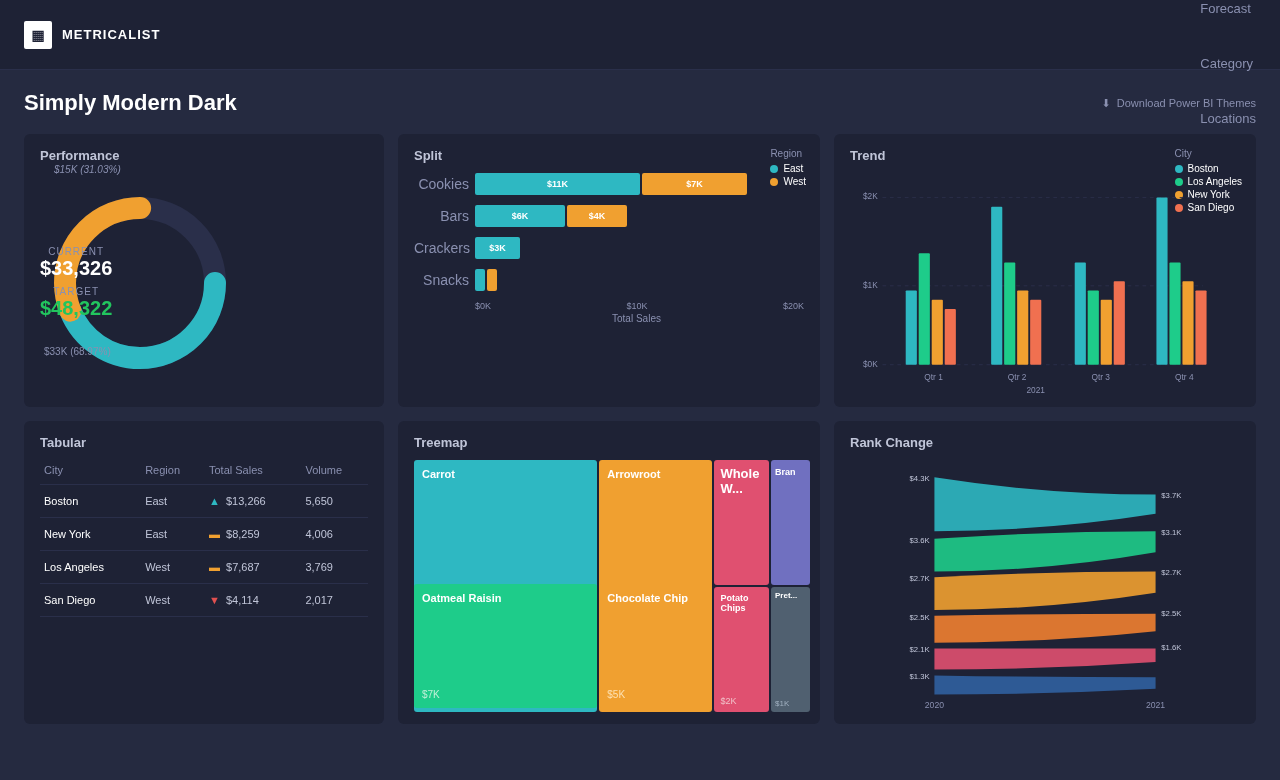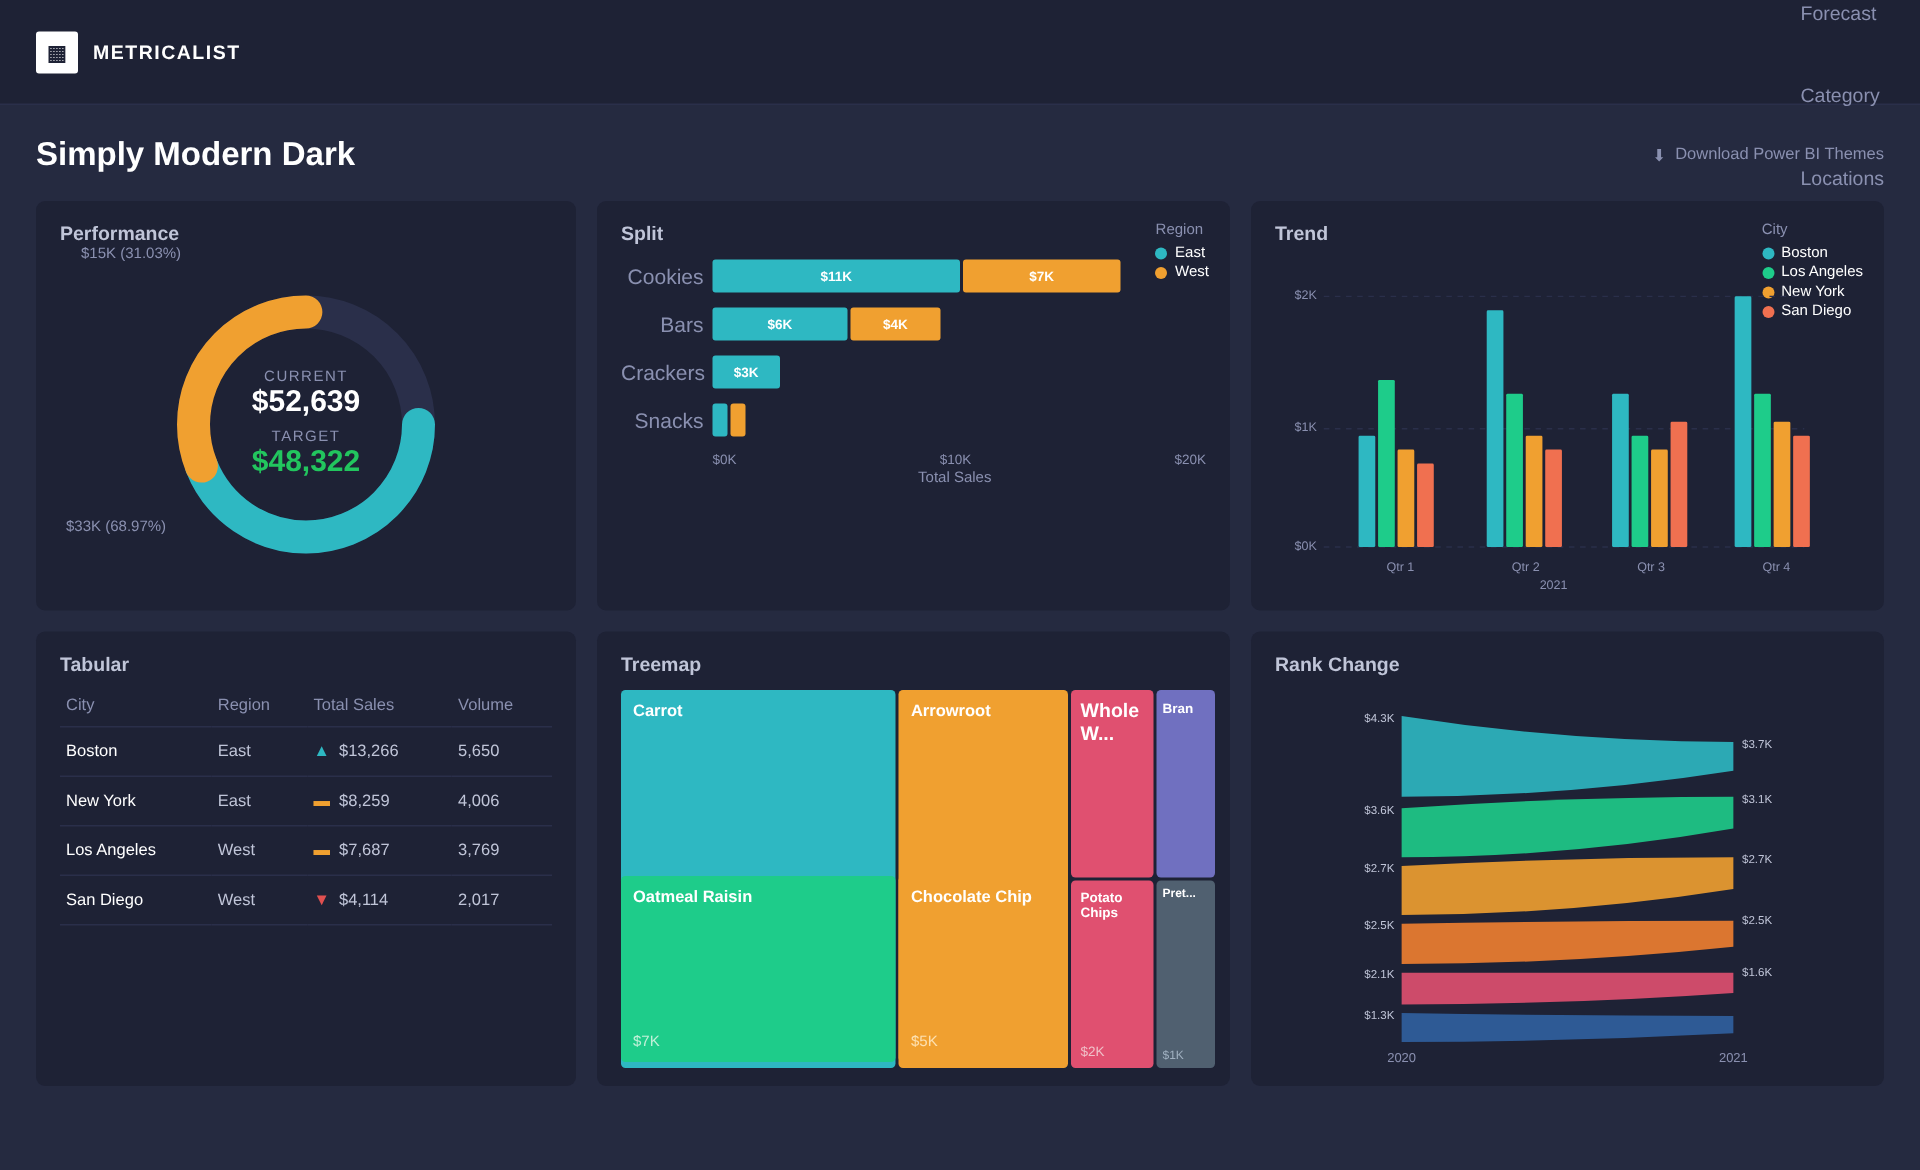--- a/index.html
+++ b/index.html
@@ -102,40 +102,41 @@
       font-size: 13px;
       font-weight: 600;
       color: #c0c5d8;
       margin-bottom: 10px;
     }
 
     
     .perf-card { position: relative; }
     .donut-container {
       display: flex;
-      justify-content: center;
+      justify-content: flex-start;
       align-items: center;
       position: relative;
       height: 220px;
     }
     .donut-svg { width: 200px; height: 200px; }
     .donut-center {
       position: absolute;
       text-align: center;
     }
     .donut-label { font-size: 10px; color: #8a90b0; letter-spacing: 1px; }
     .donut-value { font-size: 20px; font-weight: 700; color: #fff; }
     .donut-target-label { font-size: 10px; color: #8a90b0; letter-spacing: 1px; margin-top: 6px; }
     .donut-target-value { font-size: 20px; font-weight: 700; color: #22c55e; }
     .perf-annotation-top {
       position: absolute;
       top: 30px;
       left: 30px;
       font-size: 10px;
       color: #8a90b0;
+      font-style: italic;
     }
     .perf-annotation-bottom {
       position: absolute;
       bottom: 50px;
       left: 20px;
       font-size: 10px;
       color: #8a90b0;
     }
 
     
@@ -258,21 +259,21 @@
         <svg class="donut-svg" viewBox="0 0 200 200">
 
           <circle cx="100" cy="100" r="75" fill="none" stroke="#2a2f4a" stroke-width="22"></circle>
 
           <circle cx="100" cy="100" r="75" fill="none" stroke="#2eb8c2" stroke-width="22" stroke-dasharray="325 471" stroke-dashoffset="118" stroke-linecap="round"></circle>
 
           <circle cx="100" cy="100" r="75" fill="none" stroke="#f0a030" stroke-width="22" stroke-dasharray="146 471" stroke-dashoffset="-207" stroke-linecap="round"></circle>
         </svg>
         <div class="donut-center">
           <div class="donut-label">CURRENT</div>
-          <div class="donut-value">$52,639</div>
+          <div class="donut-value">$33,326</div>
           <div class="donut-target-label">TARGET</div>
           <div class="donut-target-value">$48,322</div>
         </div>
       </div>
       <div class="perf-annotation-bottom">$33K (68.97%)</div>
     </div>
 
     <div class="card split-card">
       <div class="card-title">Split</div>
       <div class="split-legend">

